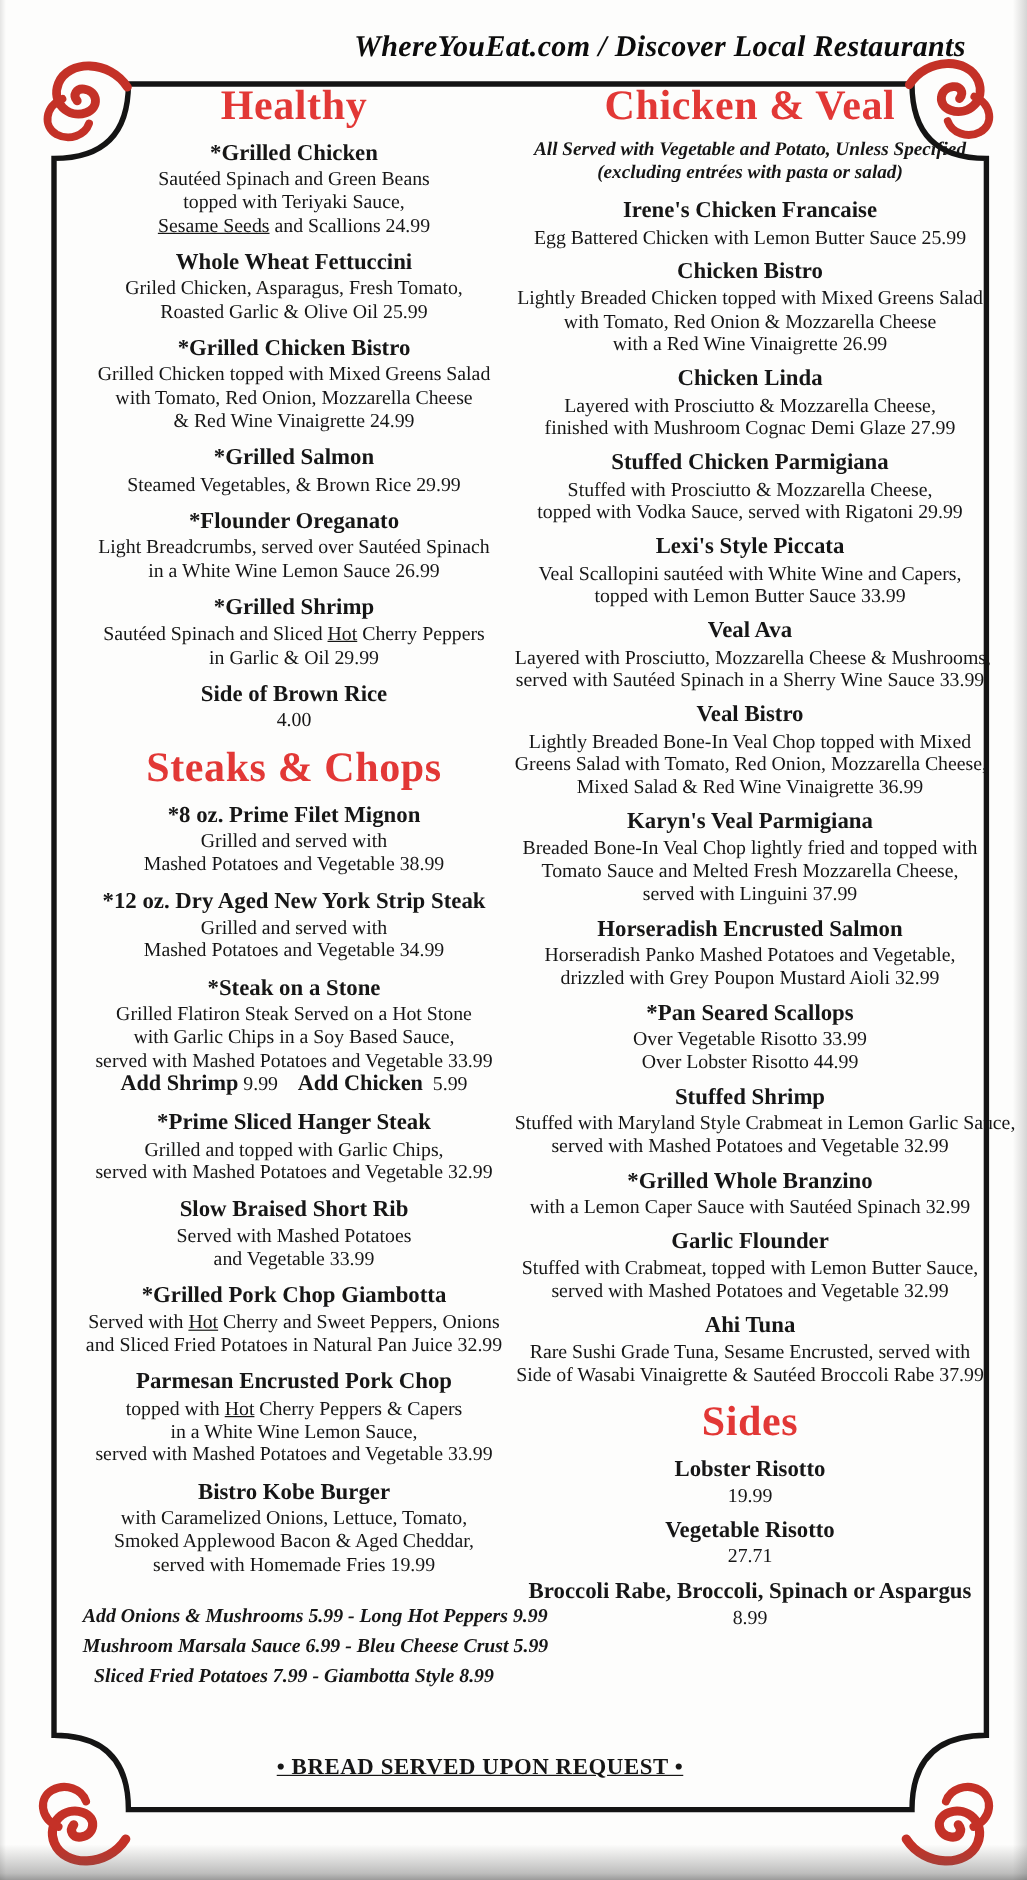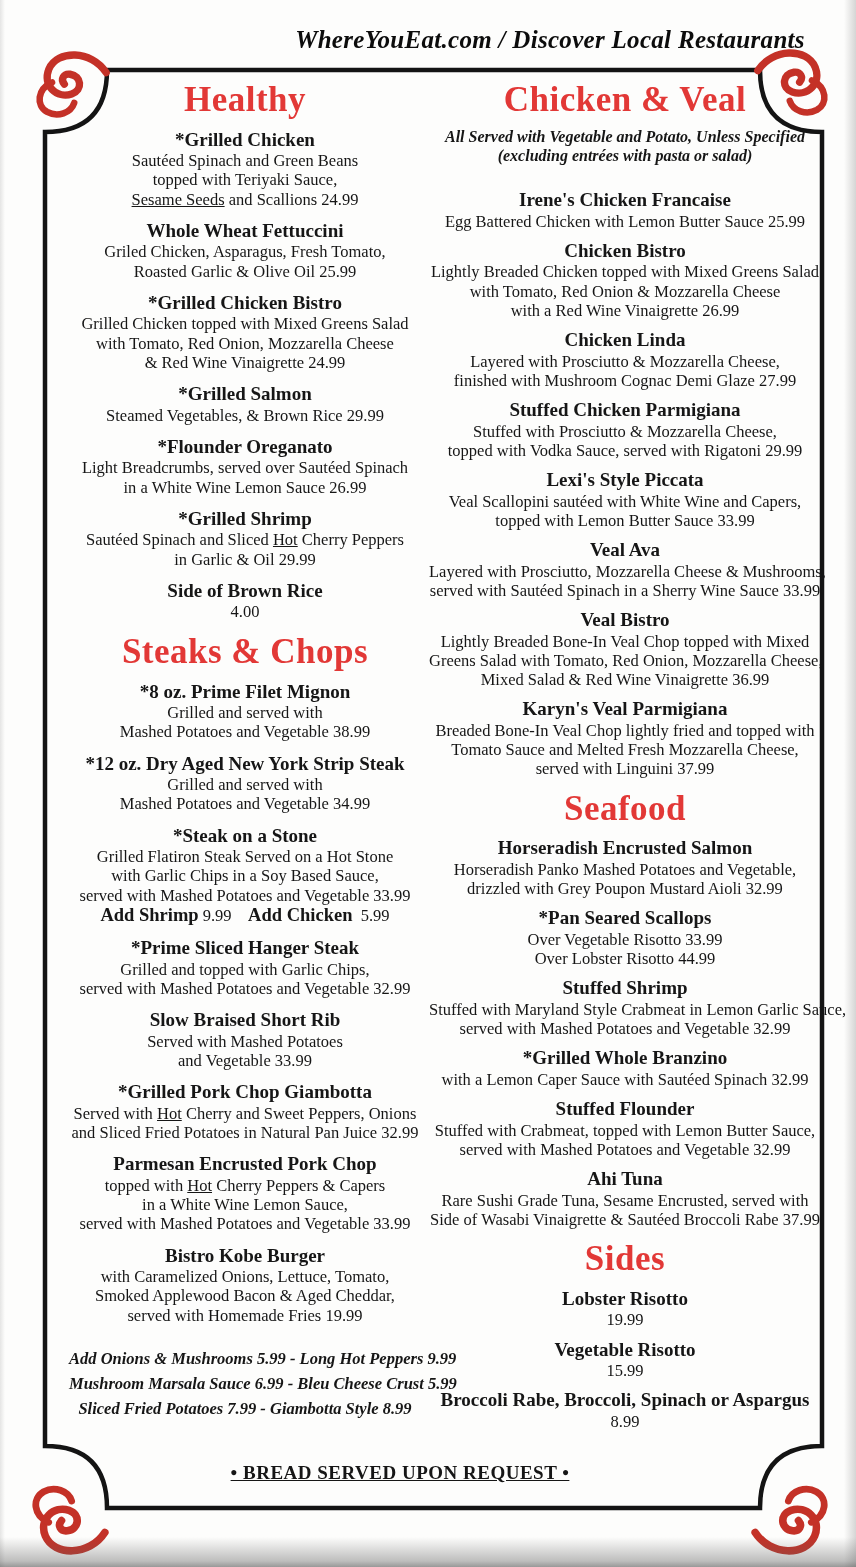--- a/index.html
+++ b/index.html
@@ -16,34 +16,34 @@
   }
   .page-header{
     position:absolute;top:26px;left:250px;right:6px;
     text-align:center;
     font-size:25px;font-weight:bold;font-style:italic;color:#0c0c0c;
     letter-spacing:.3px;
     white-space:nowrap;
   }
   .frame-svg{position:absolute;left:0;top:0;}
   .content{
-    position:absolute;left:45px;top:70px;width:777px;height:1438px;
+    position:absolute;left:45px;top:58px;width:777px;height:1438px;
   }
   .col{position:absolute;top:0;text-align:center;}
   .col-left{left:24px;width:352px;}
   .col-right{left:384px;width:392px;}
   .section-title{
     font-weight:bold;color:var(--accent);
     font-size:35px;line-height:1.05;
     margin:12px 0 10px;letter-spacing:.5px;
     white-space:nowrap;
   }
   .section-sub{
     font-weight:bold;font-style:italic;
-    font-size:16px;line-height:1.2;margin:-2px 0 24px;
+    font-size:16px;line-height:1.2;margin:-2px 0 12px;
     white-space:nowrap;
   }
   .item{margin:0 0 11px;}
   .col-right .item{margin-bottom:9px;}
   .item-name{
     font-weight:bold;font-size:19px;line-height:1.18;white-space:nowrap;
   }
   .item-desc{
     font-size:16.5px;line-height:1.17;white-space:nowrap;
   }
@@ -192,55 +192,54 @@
         <div class="item">
           <div class="item-name">Veal Bistro</div>
           <div class="item-desc">Lightly Breaded Bone-In Veal Chop topped with Mixed<br>Greens Salad with Tomato, Red Onion, Mozzarella Cheese,<br>Mixed Salad &amp; Red Wine Vinaigrette 36.99</div>
         </div>
         <div class="item">
           <div class="item-name">Karyn's Veal Parmigiana</div>
           <div class="item-desc">Breaded Bone-In Veal Chop lightly fried and topped with<br>Tomato Sauce and Melted Fresh Mozzarella Cheese,<br>served with Linguini 37.99</div>
         </div>
       </div>
       <div class="section">
-        <div class="section-title">Seafood</div>
         <div class="item">
           <div class="item-name">Horseradish Encrusted Salmon</div>
           <div class="item-desc">Horseradish Panko Mashed Potatoes and Vegetable,<br>drizzled with Grey Poupon Mustard Aioli 32.99</div>
         </div>
         <div class="item">
           <div class="item-name">*Pan Seared Scallops</div>
           <div class="item-desc">Over Vegetable Risotto 33.99<br>Over Lobster Risotto 44.99</div>
         </div>
         <div class="item">
           <div class="item-name">Stuffed Shrimp</div>
           <div class="item-desc">Stuffed with Maryland Style Crabmeat in Lemon Garlic Sauce,<br>served with Mashed Potatoes and Vegetable 32.99</div>
         </div>
         <div class="item">
           <div class="item-name">*Grilled Whole Branzino</div>
           <div class="item-desc">with a Lemon Caper Sauce with Sautéed Spinach 32.99</div>
         </div>
         <div class="item">
-          <div class="item-name">Stuffed Flounder</div>
+          <div class="item-name">Garlic Flounder</div>
           <div class="item-desc">Stuffed with Crabmeat, topped with Lemon Butter Sauce,<br>served with Mashed Potatoes and Vegetable 32.99</div>
         </div>
         <div class="item">
           <div class="item-name">Ahi Tuna</div>
           <div class="item-desc">Rare Sushi Grade Tuna, Sesame Encrusted, served with<br>Side of Wasabi Vinaigrette &amp; Sautéed Broccoli Rabe 37.99</div>
         </div>
       </div>
       <div class="section">
         <div class="section-title">Sides</div>
         <div class="item">
           <div class="item-name">Lobster Risotto</div>
           <div class="item-desc">19.99</div>
         </div>
         <div class="item">
           <div class="item-name">Vegetable Risotto</div>
-          <div class="item-desc">15.99</div>
+          <div class="item-desc">27.71</div>
         </div>
         <div class="item">
           <div class="item-name">Broccoli Rabe, Broccoli, Spinach or Aspargus</div>
           <div class="item-desc">8.99</div>
         </div>
       </div>
     </div>
 </div>
 
 <div class="page-footer"><span>•  BREAD SERVED UPON REQUEST  •</span></div>

